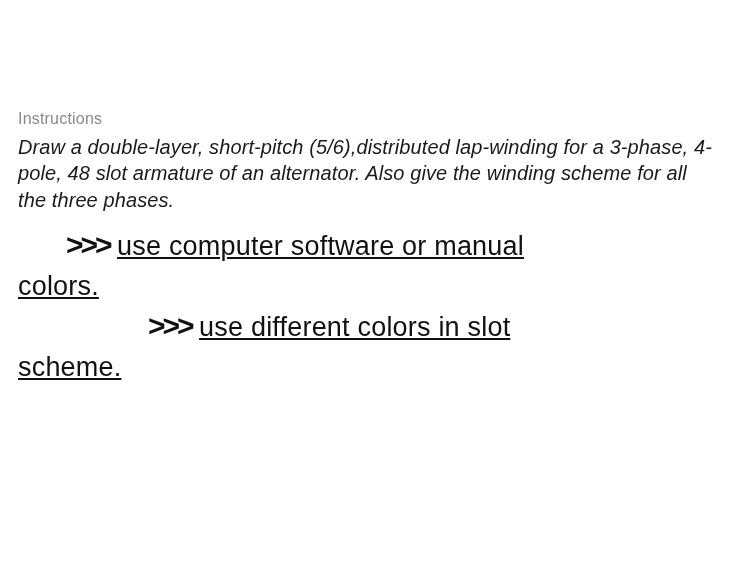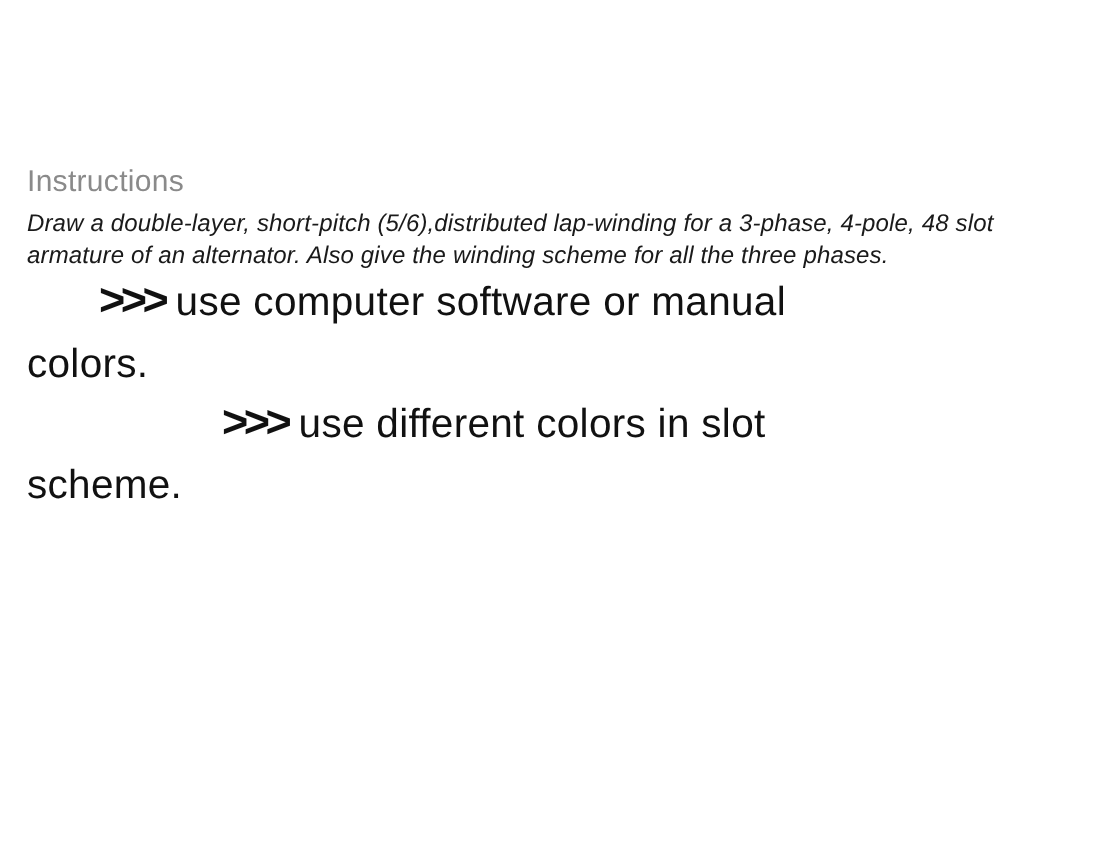--- a/index.html
+++ b/index.html
@@ -9,32 +9,33 @@
     }
     body {
       width: 731px;
       height: 564px;
       background: #ffffff;
       font-family: Arial, Helvetica, sans-serif;
       padding: 110px 18px 0 18px;
       overflow: hidden;
     }
     .section-label {
-      font-size: 20px;
+      font-size: 16px;
       color: #8a8a8a;
       font-weight: 400;
       margin-bottom: 6px;
       letter-spacing: 0.2px;
     }
     .problem-text {
-      font-size: 16px;
+      font-size: 20px;
       line-height: 1.32;
       color: #1a1a1a;
       font-style: italic;
       font-weight: 400;
+      margin-bottom: 12px;
       letter-spacing: 0.1px;
     }
     .note-line {
       font-size: 27px;
       color: #111;
       line-height: 1.35;
       font-weight: 400;
       margin-bottom: 2px;
     }
     .arrow {
@@ -45,20 +46,21 @@
       vertical-align: baseline;
     }
     .indent-1 {
       padding-left: 48px;
     }
     .indent-2 {
       padding-left: 130px;
     }
     .body-text {
       letter-spacing: 0.2px;
+      text-decoration: underline;
     }
   </style>
 </head>
 <body>
 
 <div class="section-label">Instructions</div>
 
 <div class="problem-text">Draw a double-layer, short-pitch (5/6),distributed lap-winding for a 3-phase, 4-pole, 48 slot armature of an alternator. Also give the winding scheme for all the three phases.</div>
 
 <div class="note-line">

